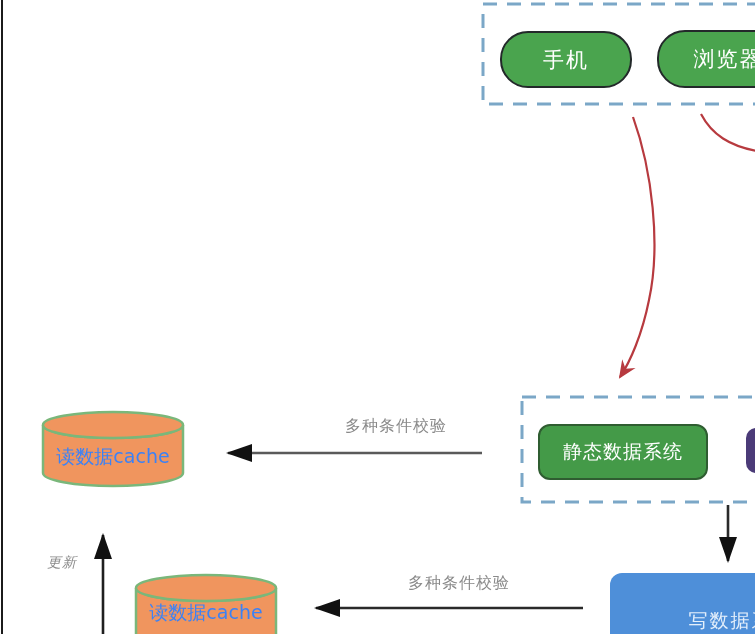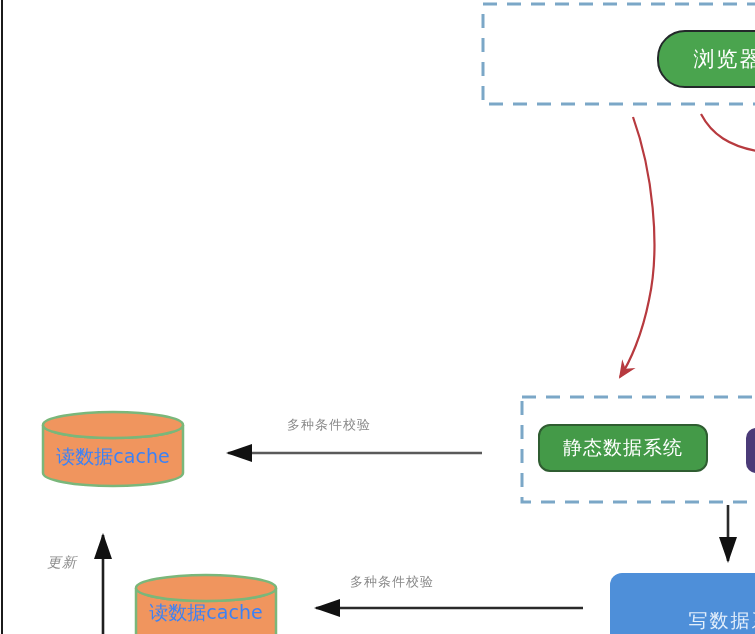--- a/index.html
+++ b/index.html
@@ -26,22 +26,22 @@
     background:#4e8fd9; border-radius:12px;
     color:#e4effb; font-size:19px; letter-spacing:2px;
   }
   .rect-purple { background:#4b3b78; border-radius:10px; }
   .cylinder { position:absolute; z-index:2; }
   .cyl-label {
     position:absolute; left:0; right:0; text-align:center;
     color:#3b82f6; font-size:19px; z-index:3;
   }
   .edge-label {
-    position:absolute; z-index:2; color:#8a8a8a; font-size:13px;
-    width:160px; text-align:left; letter-spacing:1px;
+    position:absolute; z-index:2; color:#8a8a8a; font-size:16px;
+    width:160px; text-align:right; letter-spacing:1px;
   }
   .edge-label.small { width:60px; font-size:14px; text-align:left; }
 </style>
 </head>
 <body>
 
 <div id="canvas">
 
   <div class="edge-line-left"></div>
 
@@ -65,25 +65,28 @@
 
     <path d="M482,453 L228,453" fill="none" stroke="#5a5a5a" stroke-width="2.6" marker-end="url(#mBlack)"></path>
 
     <path d="M728,505 L728,561" fill="none" stroke="#2a2a2a" stroke-width="2.6" marker-end="url(#mBlack)"></path>
 
     <path d="M583,608 L316,608" fill="none" stroke="#2a2a2a" stroke-width="2.6" marker-end="url(#mBlack)"></path>
 
     <path d="M103,640 L103,535" fill="none" stroke="#1f1f1f" stroke-width="2.6" marker-end="url(#mBlack)"></path>
   </svg>
 
+  <div class="node pill-green" style="left:500px; top:31px; width:132px; height:57px;">
+    <span>手机</span>
+  </div>
   <div class="node pill-green" style="left:657px; top:30px; width:142px; height:58px;">
     <span>浏览器</span>
   </div>
 
-  <div class="node rect-green" style="left:538px; top:424px; width:170px; height:48px;">
+  <div class="node rect-green" style="left:538px; top:424px; width:170px; height:56px;">
     <span>静态数据系统</span>
   </div>
 
   <div class="node rect-purple" style="left:746px; top:428px; width:50px; height:45px;"></div>
 
   <div class="cylinder" style="left:40px; top:410px; width:146px; height:80px;">
     <svg width="146" height="80" viewBox="0 0 146 80">
       <path d="M3,15 L3,63 A70,13 0 0 0 143,63 L143,15 A70,13 0 0 1 3,15 Z" fill="#f0955e" stroke="#7ab77a" stroke-width="2.5"></path>
       <ellipse cx="73" cy="15" rx="70" ry="13" fill="#f0955e" stroke="#7ab77a" stroke-width="2.5"></ellipse>
     </svg>

